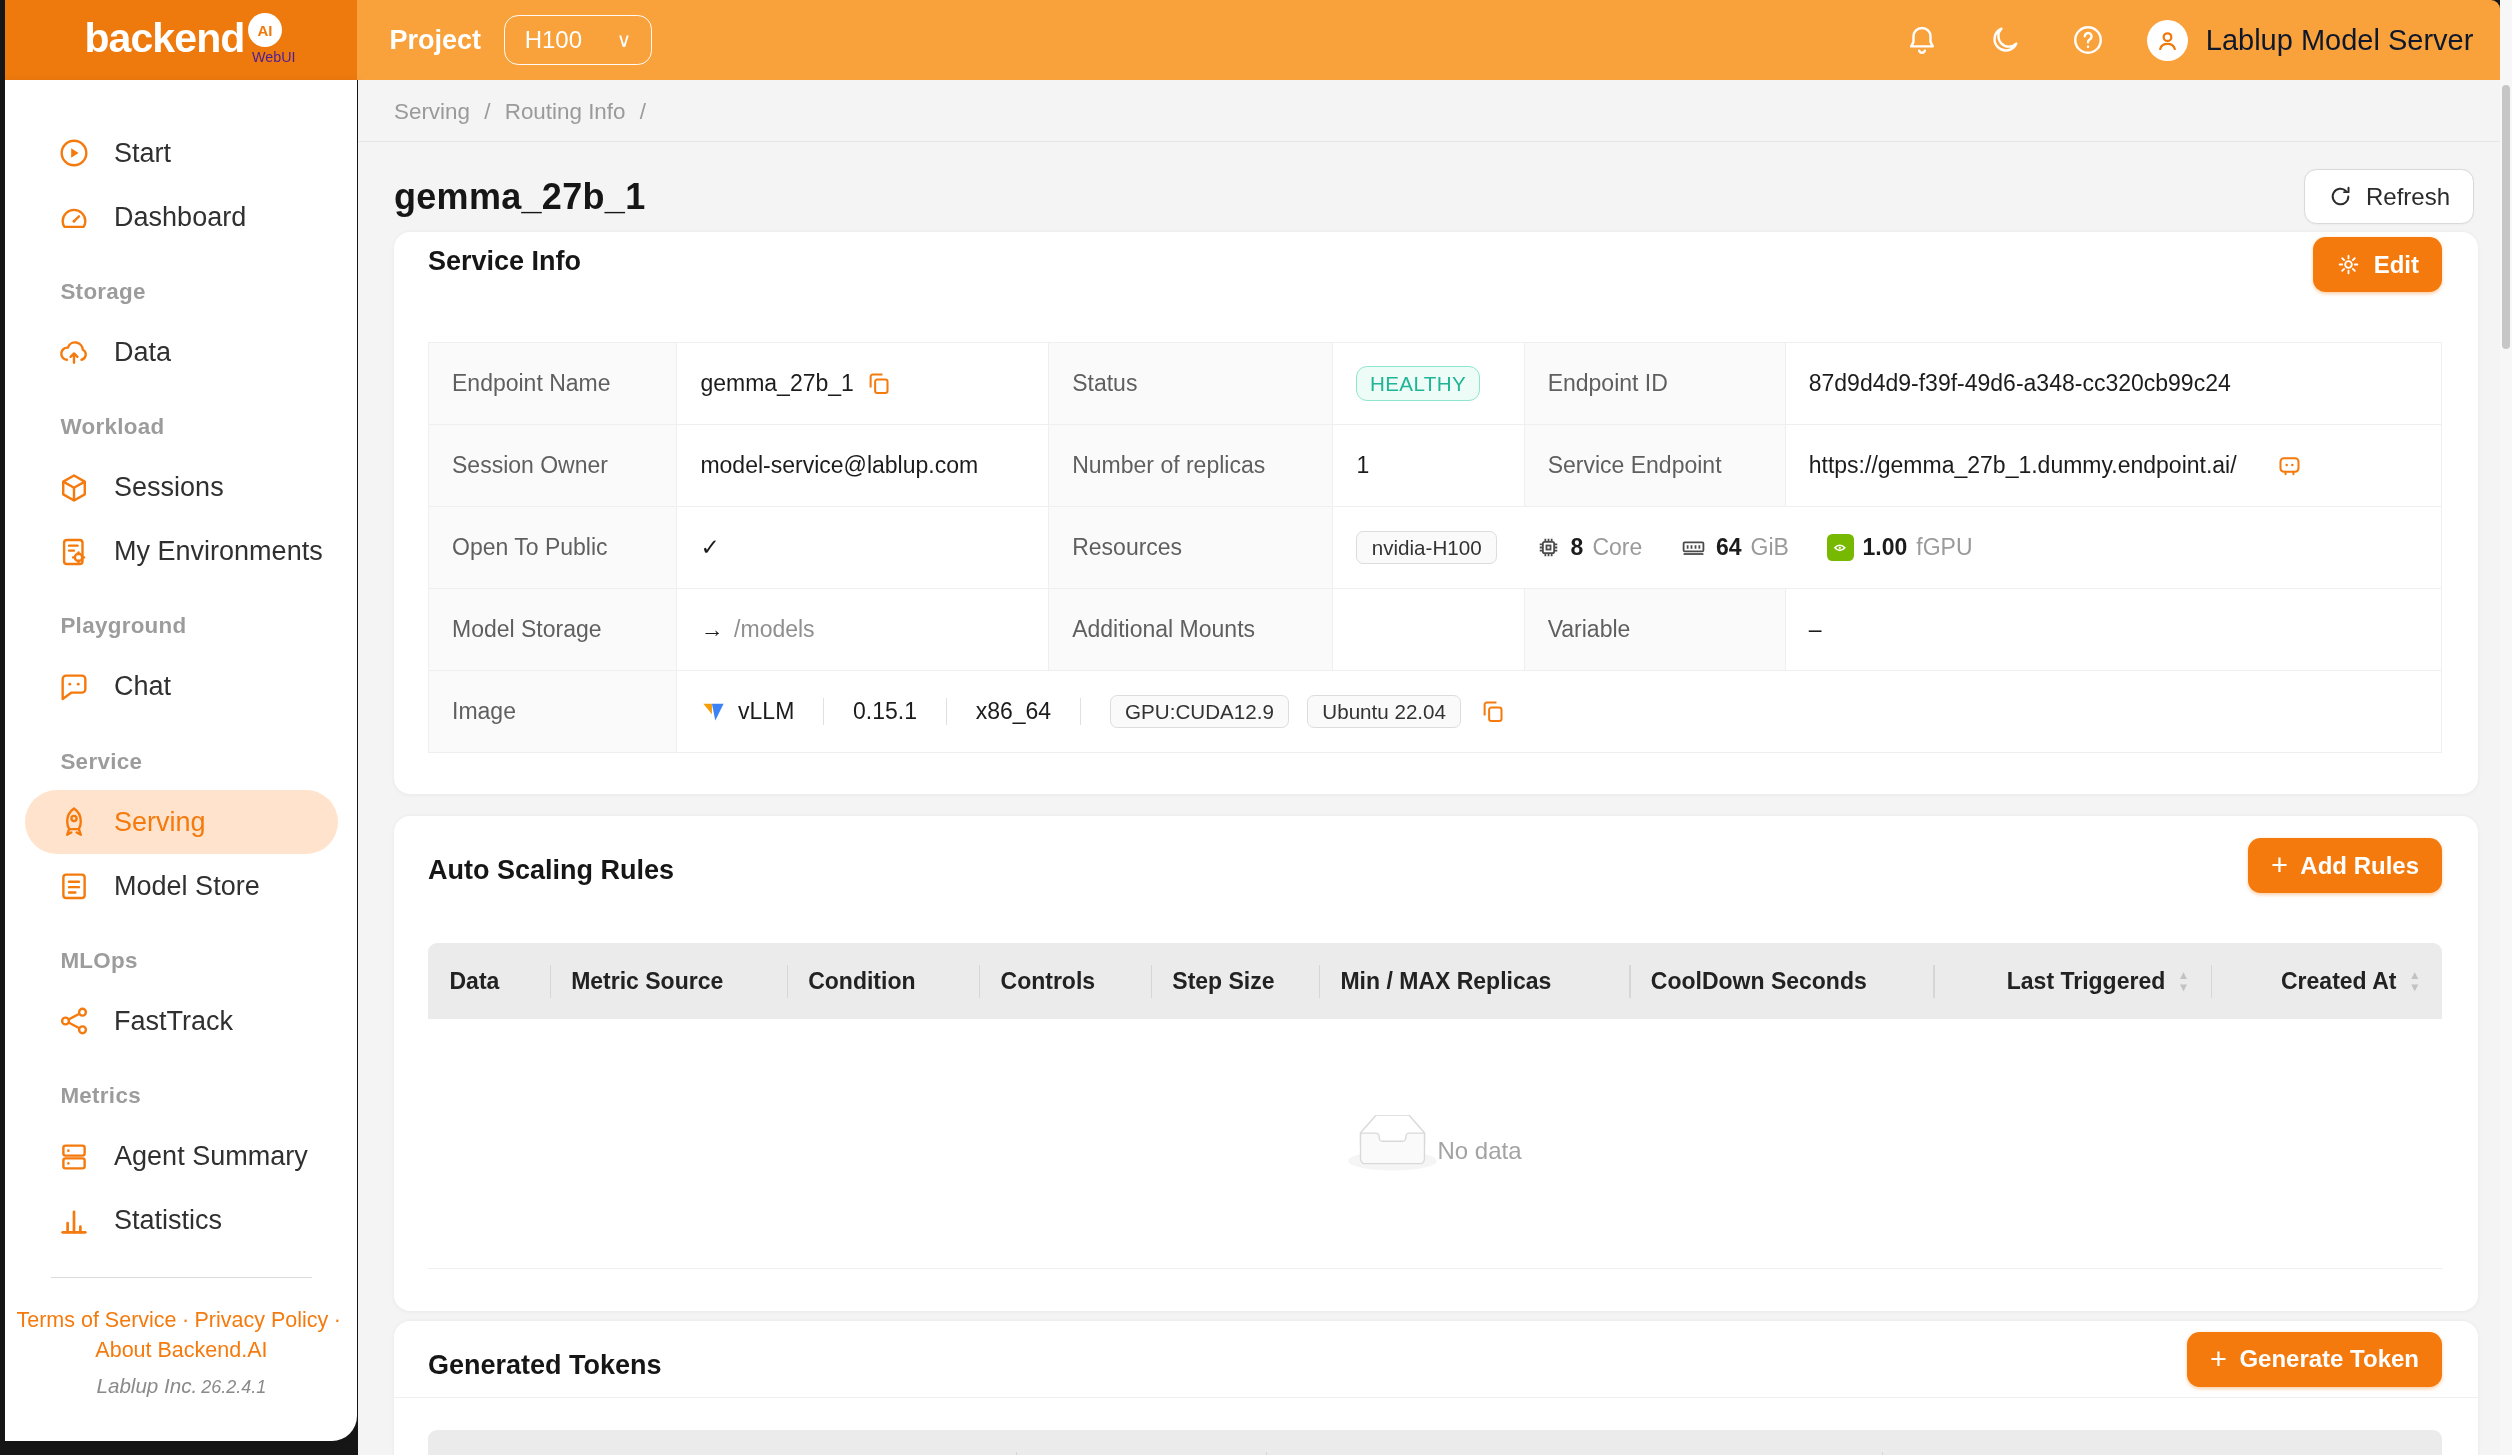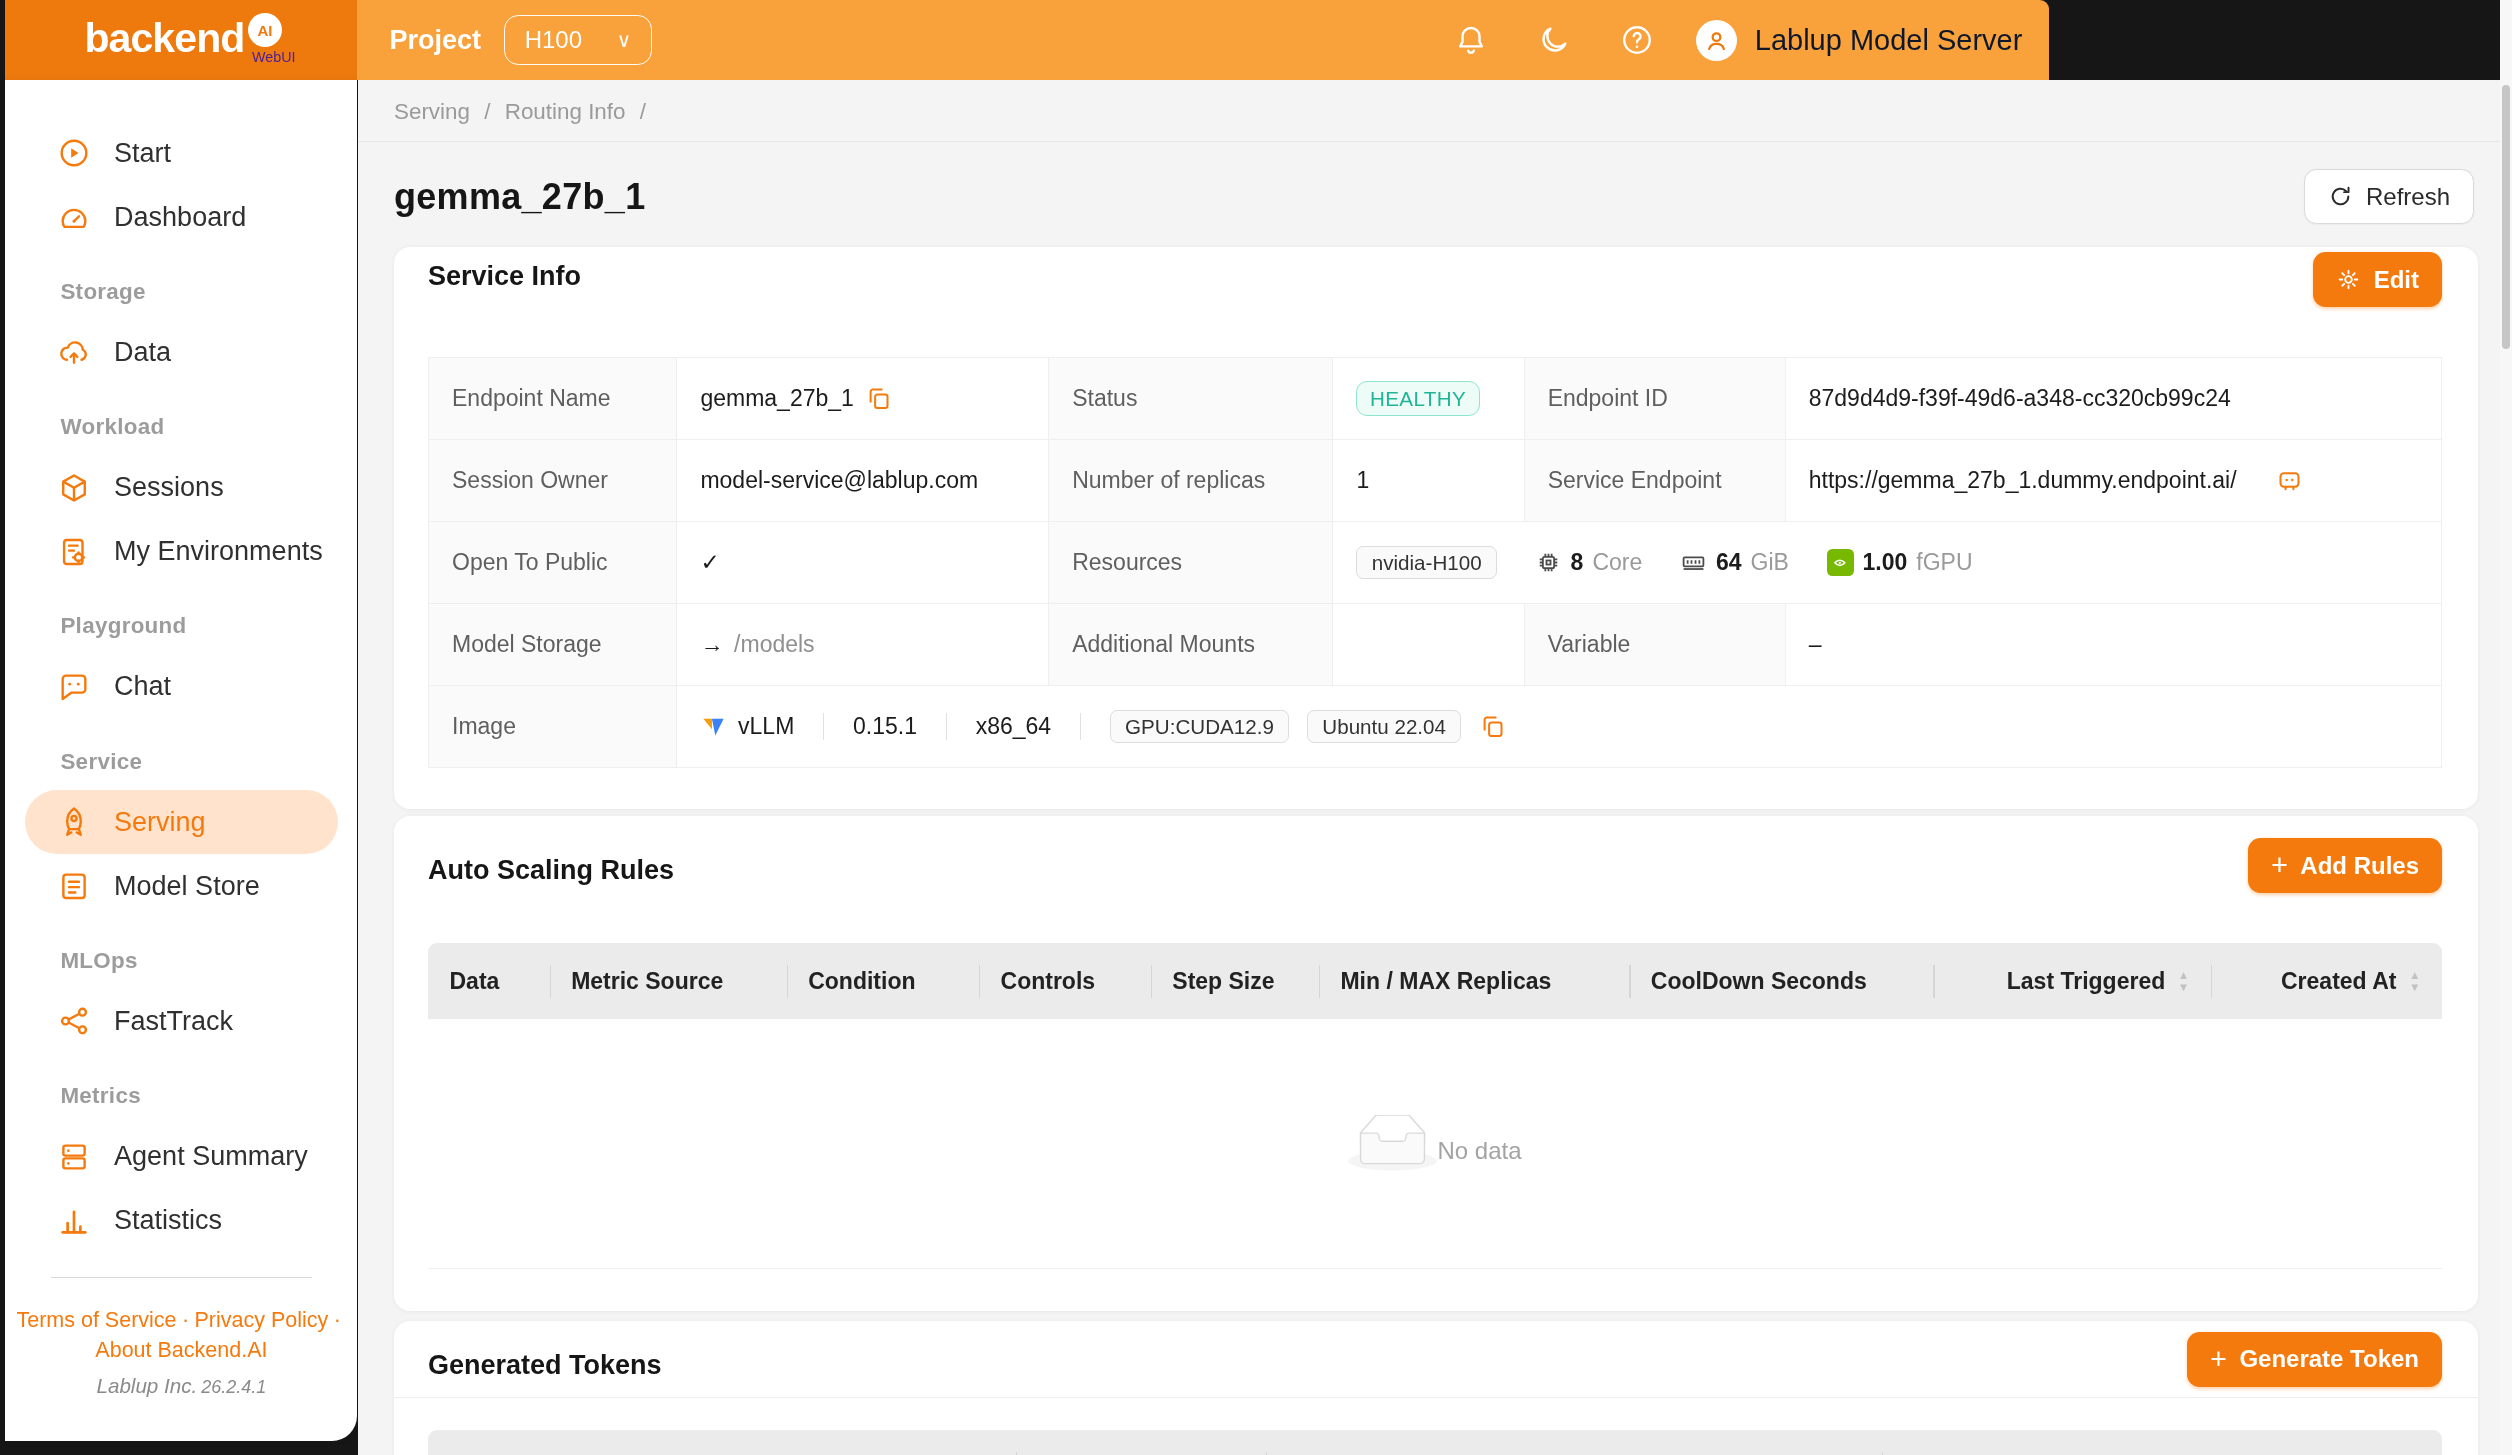--- a/index.html
+++ b/index.html
@@ -4,21 +4,21 @@
 <style>
   * { margin:0; padding:0; box-sizing:border-box; }
   html,body { width:2512px; height:1455px; overflow:hidden; }
   body {
     font-family:"Liberation Sans","DejaVu Sans",sans-serif;
     background:#161616;
     position:relative;
     color:#1c1c1c;
   }
   
-  .topbar { position:absolute; left:5.4px; top:0; width:2044px; height:80px; display:flex; }
+  .topbar { position:absolute; left:5.4px; top:0; width:2495px; height:80px; display:flex; }
   .topbar-left {
     width:352px; height:80px; background:var(--topbar-left);
     display:flex; align-items:center; padding-left:79px;
   }
   .logo { display:flex; align-items:flex-start; cursor:pointer; }
   .logo-text { color:#fff; font-size:41px; font-weight:700; letter-spacing:-0.9px; line-height:47px; }
   .logo-badge {
     width:34px; height:34px; border-radius:50%; background:#fff; color:var(--topbar-left);
     font-size:15px; font-weight:700; display:flex; align-items:center; justify-content:center;
     margin-left:3.6px; margin-top:-1.8px;
@@ -87,21 +87,21 @@
   .btn-orange { background:var(--accent); color:#fff; font-weight:600; box-shadow:0 1.8px 3.6px rgba(245,122,13,0.35); }
   .btn .plus { font-size:29px; font-weight:400; line-height:1; }
   .btn svg { width:25px; height:25px; }
   .push-right { margin-left:auto; }
   
   .card {
     position:absolute; left:36px; width:2084px; background:#fff; border-radius:16px;
     box-shadow:0 0.9px 4.5px rgba(0,0,0,0.05);
   }
   .card-title { position:absolute; left:34px; font-size:27px; font-weight:700; color:#161616; }
-  #card-service { top:167px; height:562px; }
+  #card-service { top:152px; height:562px; }
   #card-service .card-title { top:14.3px; }
   #card-service .card-extra { position:absolute; right:36px; top:5.4px; }
   #card-scaling { top:736px; height:495px; }
   #card-scaling .card-title { top:39px; }
   #card-scaling .card-extra { position:absolute; right:36px; top:22.4px; }
   #card-tokens { top:1241px; height:215px; }
   #card-tokens .card-title { top:29px; }
   #card-tokens .card-extra { position:absolute; right:36px; top:10.7px; }
   
   .desc { position:absolute; left:34px; top:110px; width:2014px; border-collapse:collapse; table-layout:fixed; }

